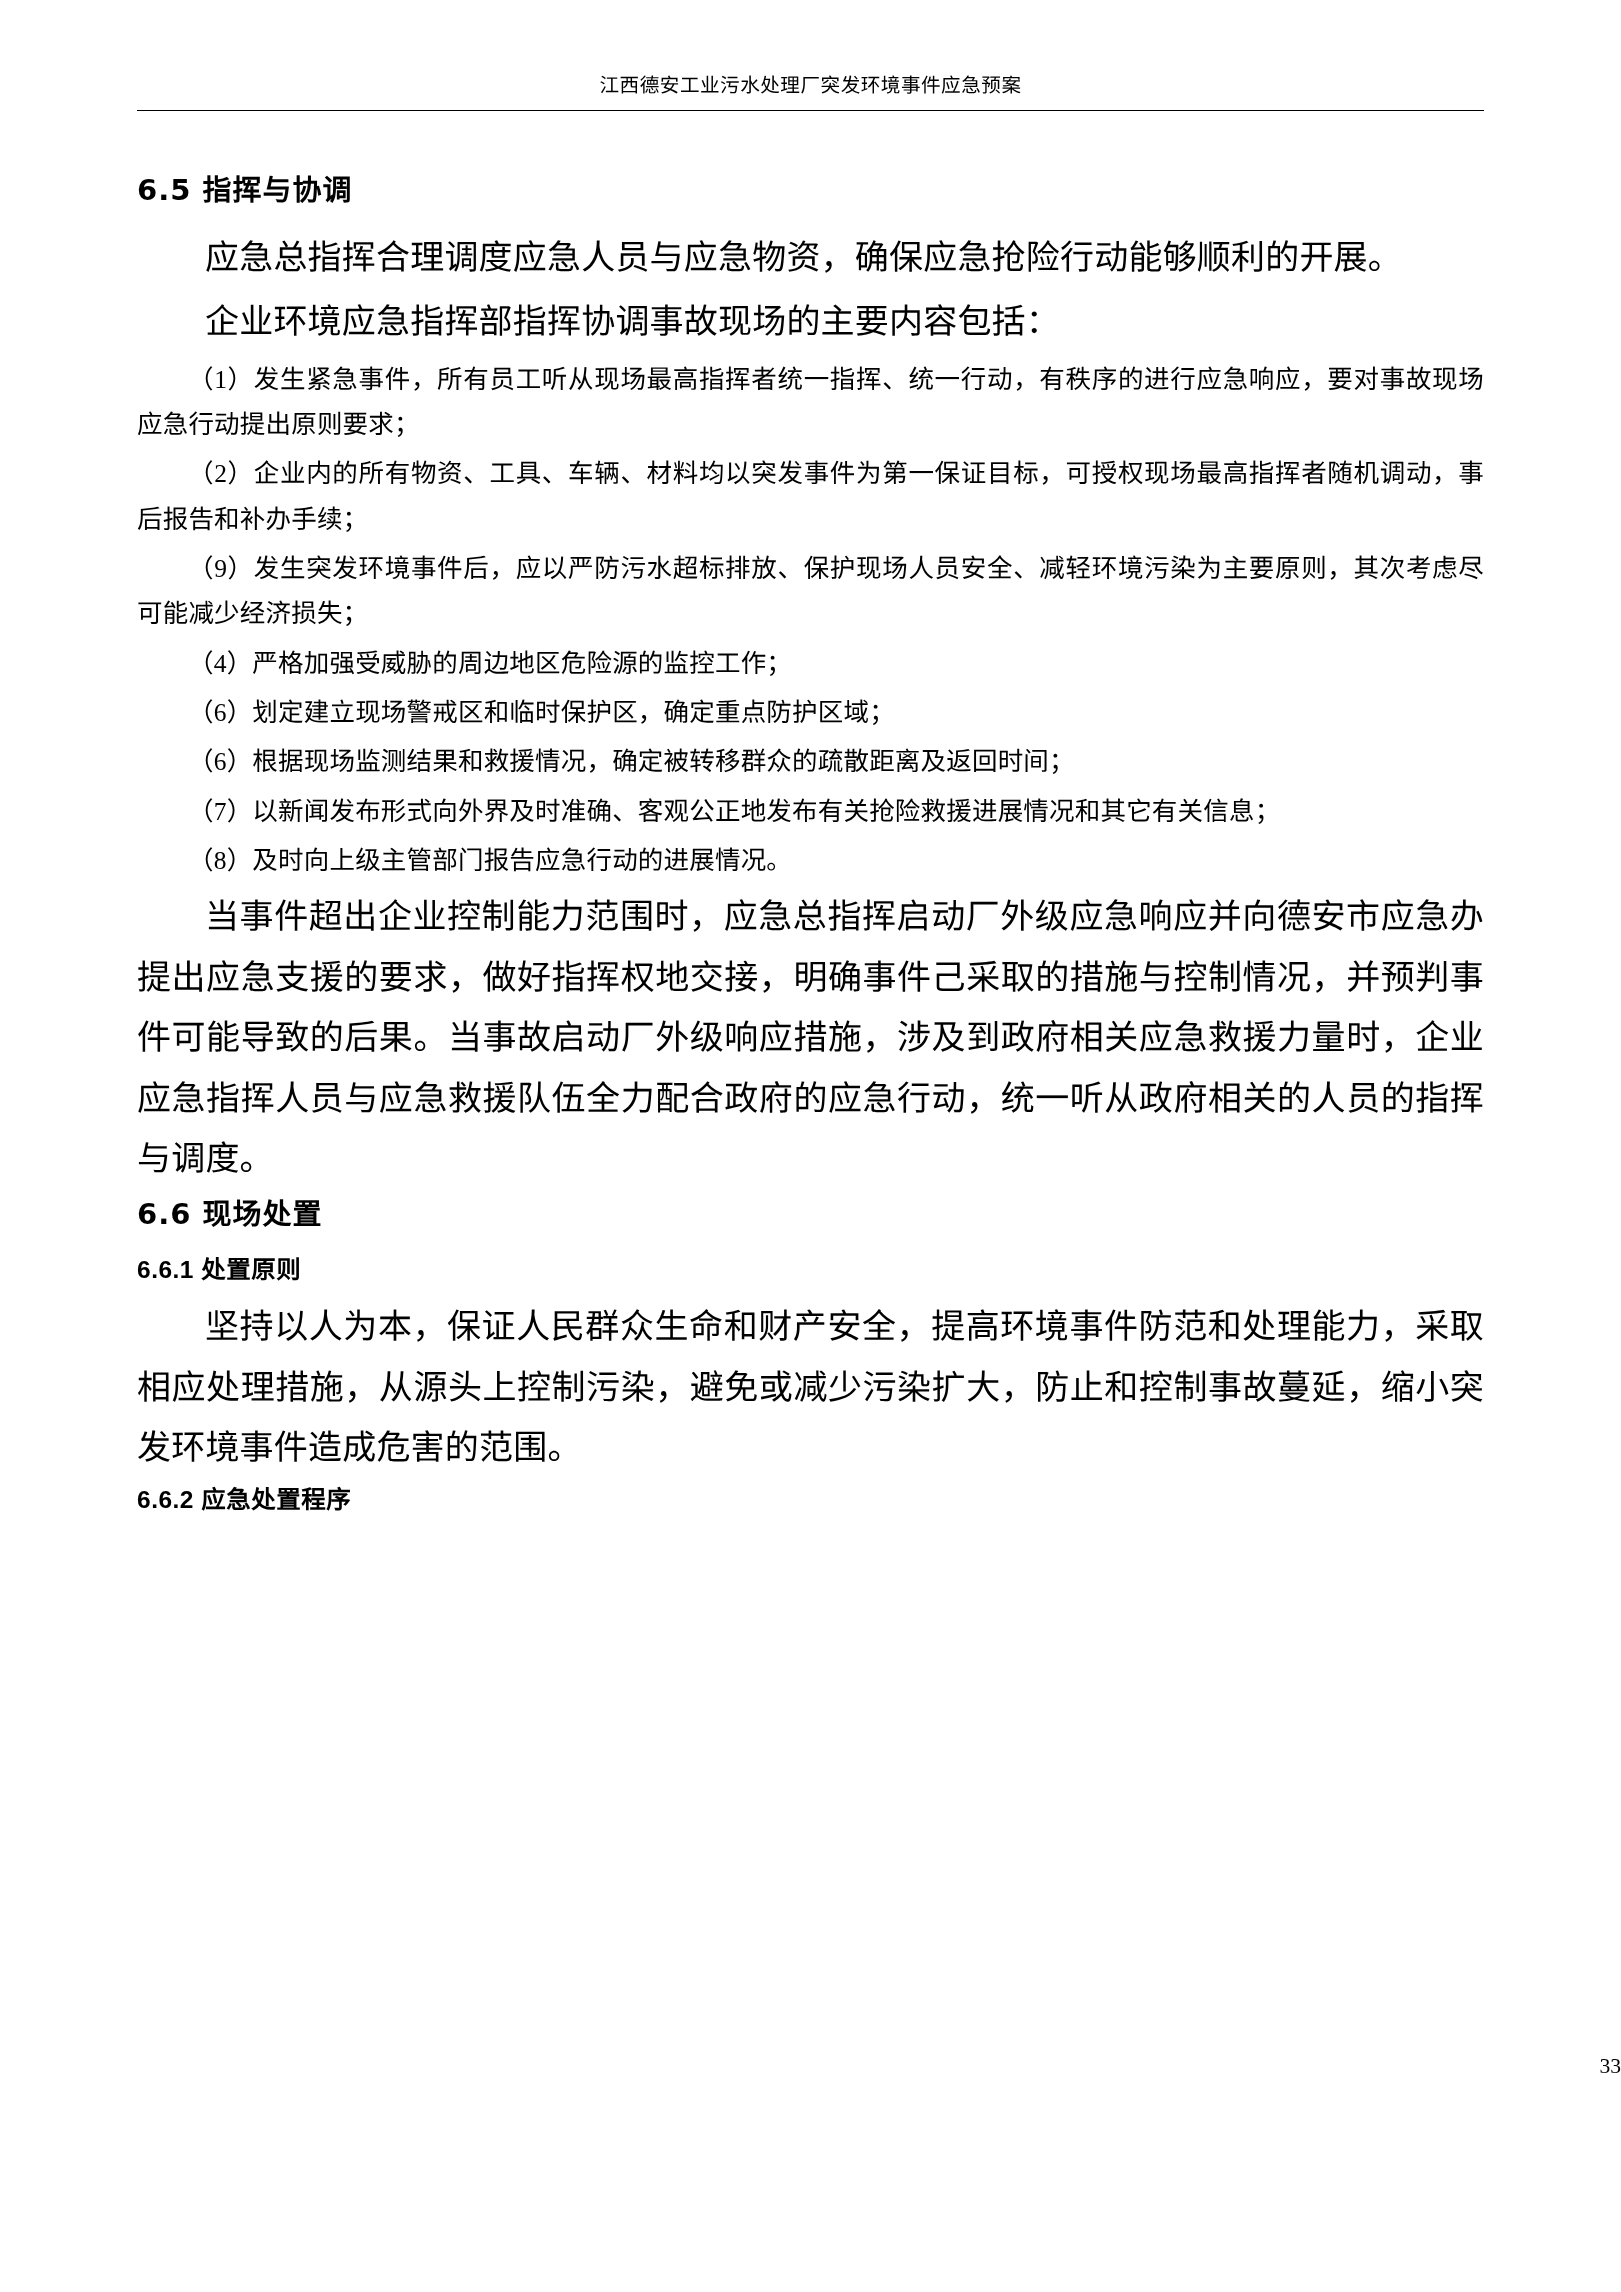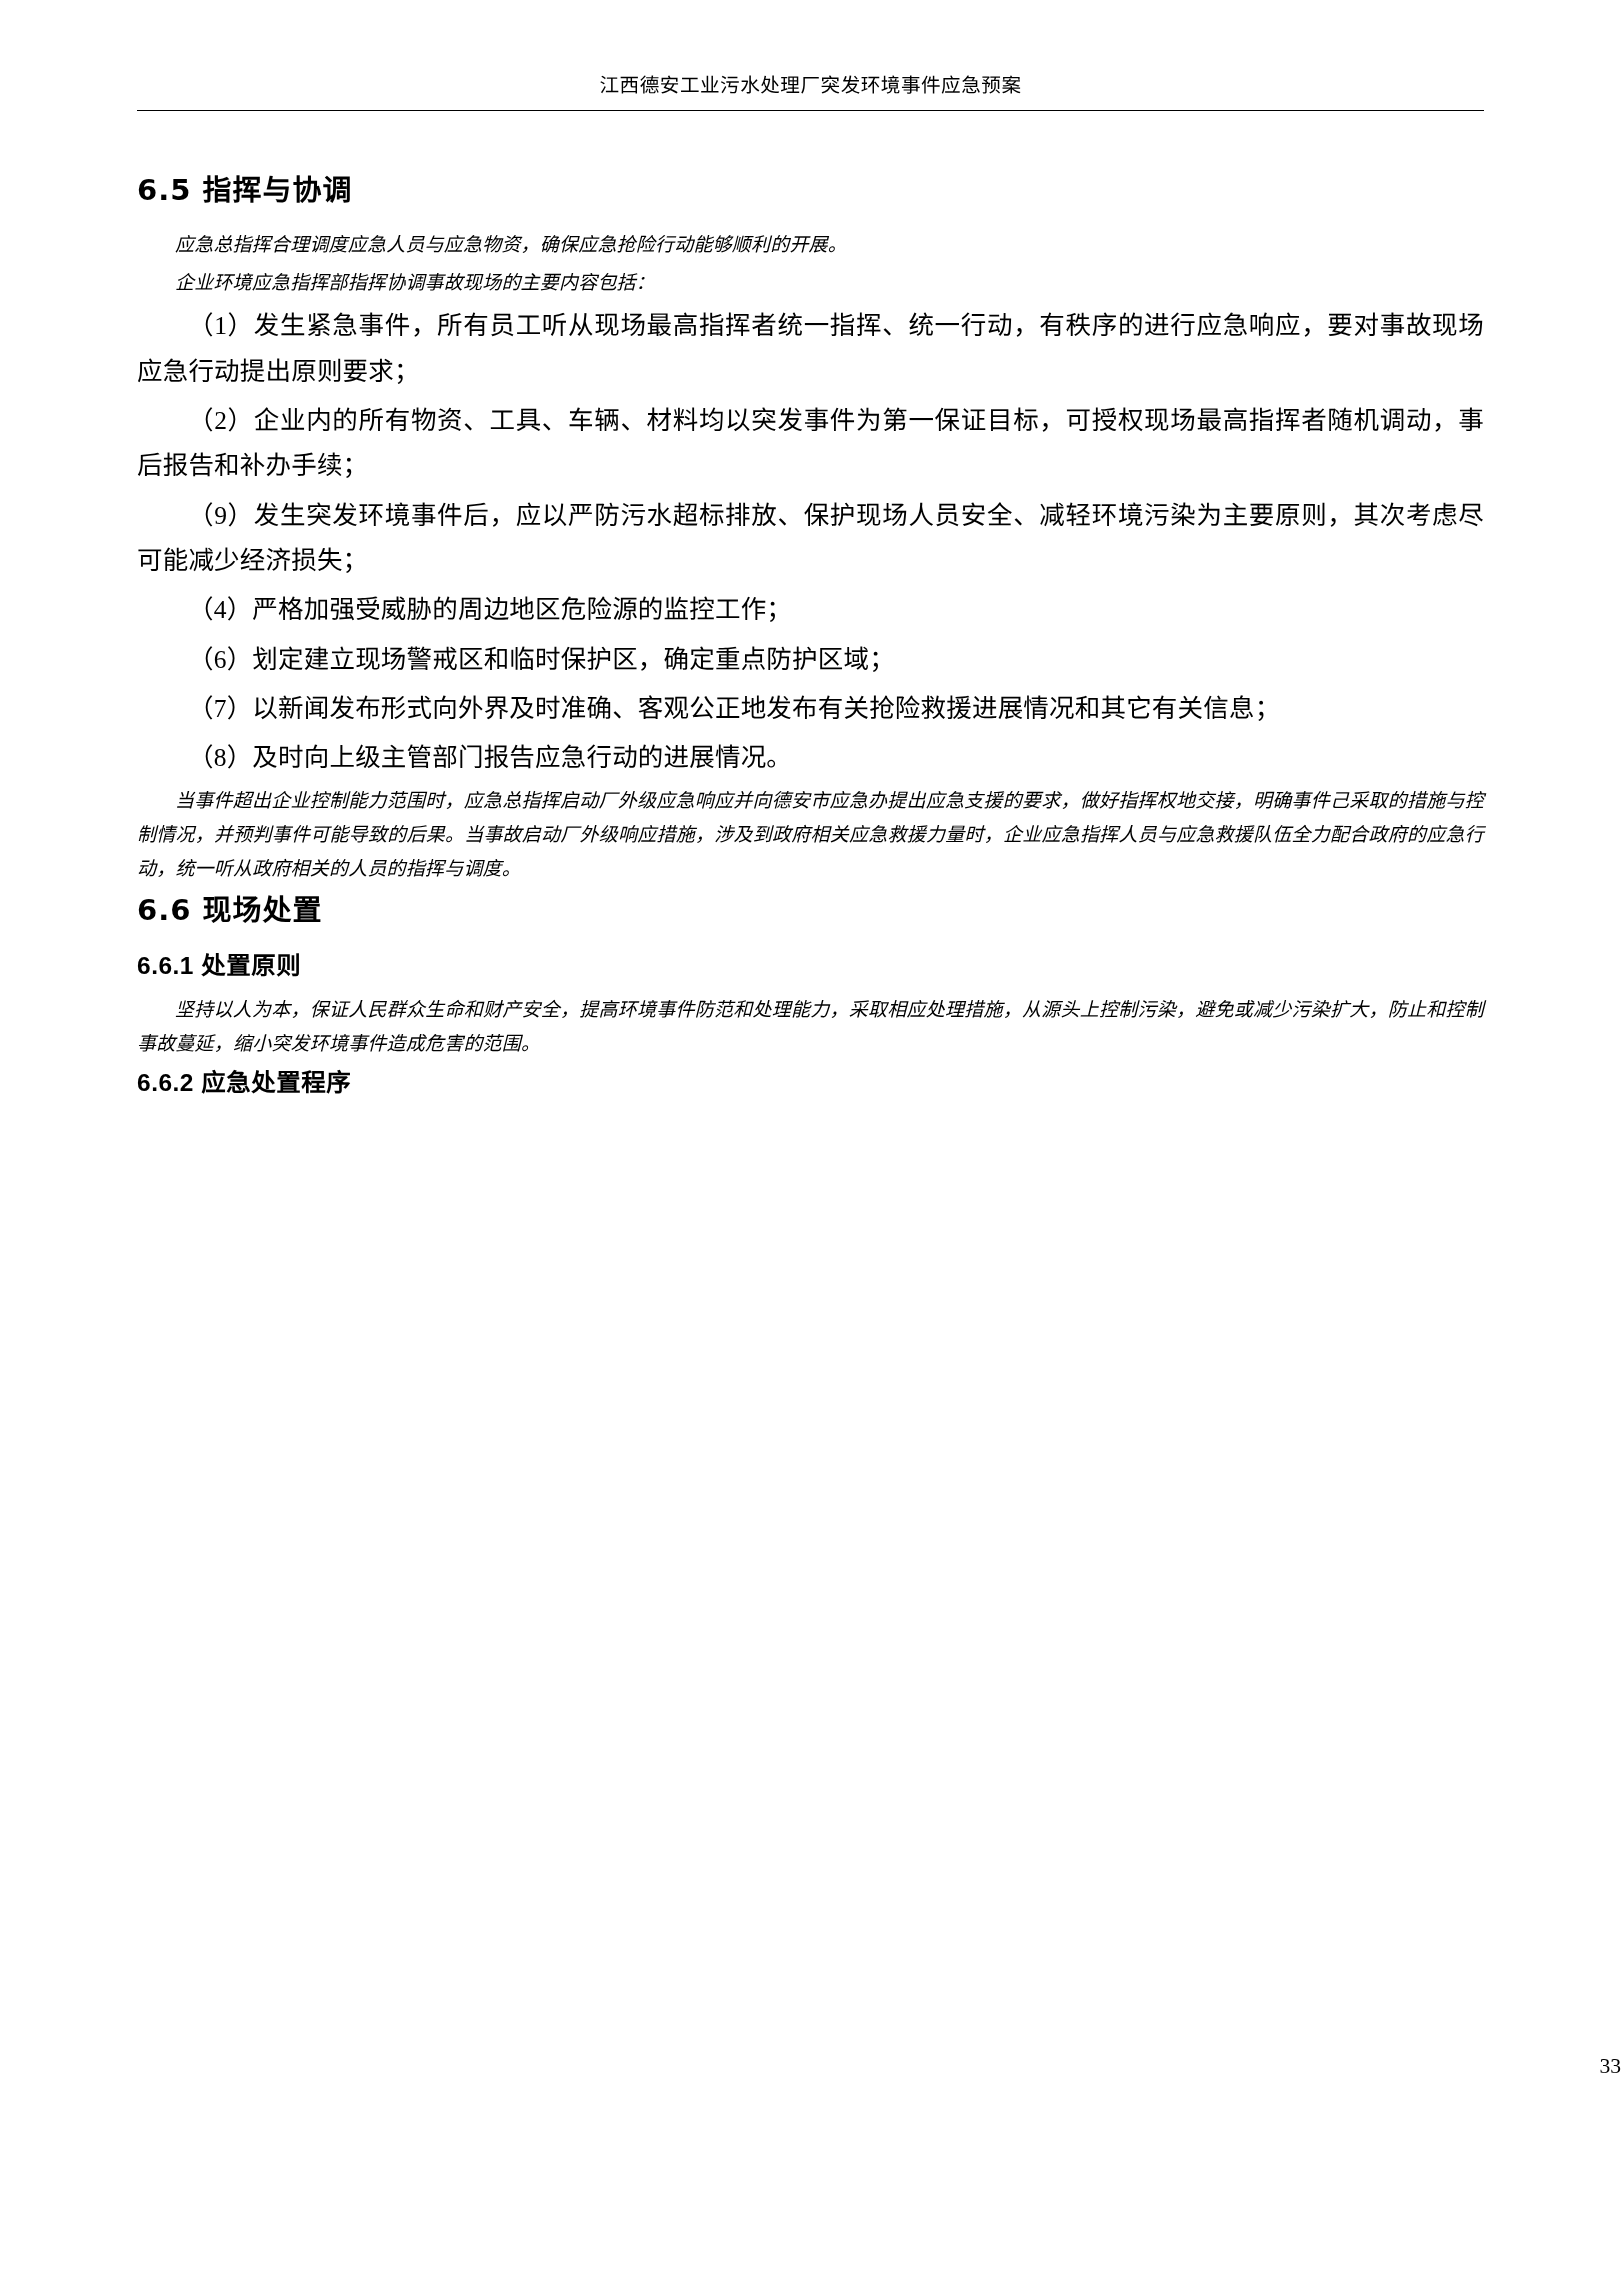--- a/index.html
+++ b/index.html
@@ -52,28 +52,27 @@
   }
   h3.subsec {
     font-family: Liberation Sans, sans-serif;
     font-size: 24.5px;
     font-weight: bold;
     margin: 0 0 9.8px 0;
     line-height: 1.45;
     letter-spacing: 0.5px;
   }
   p.para {
-    font-size: 19px;
+    font-size: 34px;
     line-height: 1.78;
     margin: 0 0 3.9px 0;
     text-align: justify;
     text-justify: inter-ideograph;
     text-indent: 2em;
     letter-spacing: 0.2px;
-    font-style: italic;
   }
   p.list-item {
     font-size: 25.5px;
     line-height: 1.78;
     margin: 0 0 3.9px 0;
     text-align: justify;
     text-justify: inter-ideograph;
     text-indent: 2em;
     letter-spacing: 0.2px;
   }
@@ -103,20 +102,21 @@
 
       <h2 class="sec">6.5 指挥与协调</h2>
 
       <p class="para">应急总指挥合理调度应急人员与应急物资，确保应急抢险行动能够顺利的开展。</p>
       <p class="para">企业环境应急指挥部指挥协调事故现场的主要内容包括：</p>
       <p class="list-item">（1）发生紧急事件，所有员工听从现场最高指挥者统一指挥、统一行动，有秩序的进行应急响应，要对事故现场应急行动提出原则要求；</p>
       <p class="list-item">（2）企业内的所有物资、工具、车辆、材料均以突发事件为第一保证目标，可授权现场最高指挥者随机调动，事后报告和补办手续；</p>
       <p class="list-item">（9）发生突发环境事件后，应以严防污水超标排放、保护现场人员安全、减轻环境污染为主要原则，其次考虑尽可能减少经济损失；</p>
       <p class="list-item">（4）严格加强受威胁的周边地区危险源的监控工作；</p>
       <p class="list-item">（6）划定建立现场警戒区和临时保护区，确定重点防护区域；</p>
+      <p class="list-item">（6）根据现场监测结果和救援情况，确定被转移群众的疏散距离及返回时间；</p>
       <p class="list-item">（7）以新闻发布形式向外界及时准确、客观公正地发布有关抢险救援进展情况和其它有关信息；</p>
       <p class="list-item">（8）及时向上级主管部门报告应急行动的进展情况。</p>
       <p class="para gap-after">当事件超出企业控制能力范围时，应急总指挥启动厂外级应急响应并向德安市应急办提出应急支援的要求，做好指挥权地交接，明确事件己采取的措施与控制情况，并预判事件可能导致的后果。当事故启动厂外级响应措施，涉及到政府相关应急救援力量时，企业应急指挥人员与应急救援队伍全力配合政府的应急行动，统一听从政府相关的人员的指挥与调度。</p>
 
       <h2 class="sec">6.6 现场处置</h2>
 
       <h3 class="subsec">6.6.1 处置原则</h3>
       <p class="para gap-after">坚持以人为本，保证人民群众生命和财产安全，提高环境事件防范和处理能力，采取相应处理措施，从源头上控制污染，避免或减少污染扩大，防止和控制事故蔓延，缩小突发环境事件造成危害的范围。</p>
 
       <h3 class="subsec">6.6.2 应急处置程序</h3>

